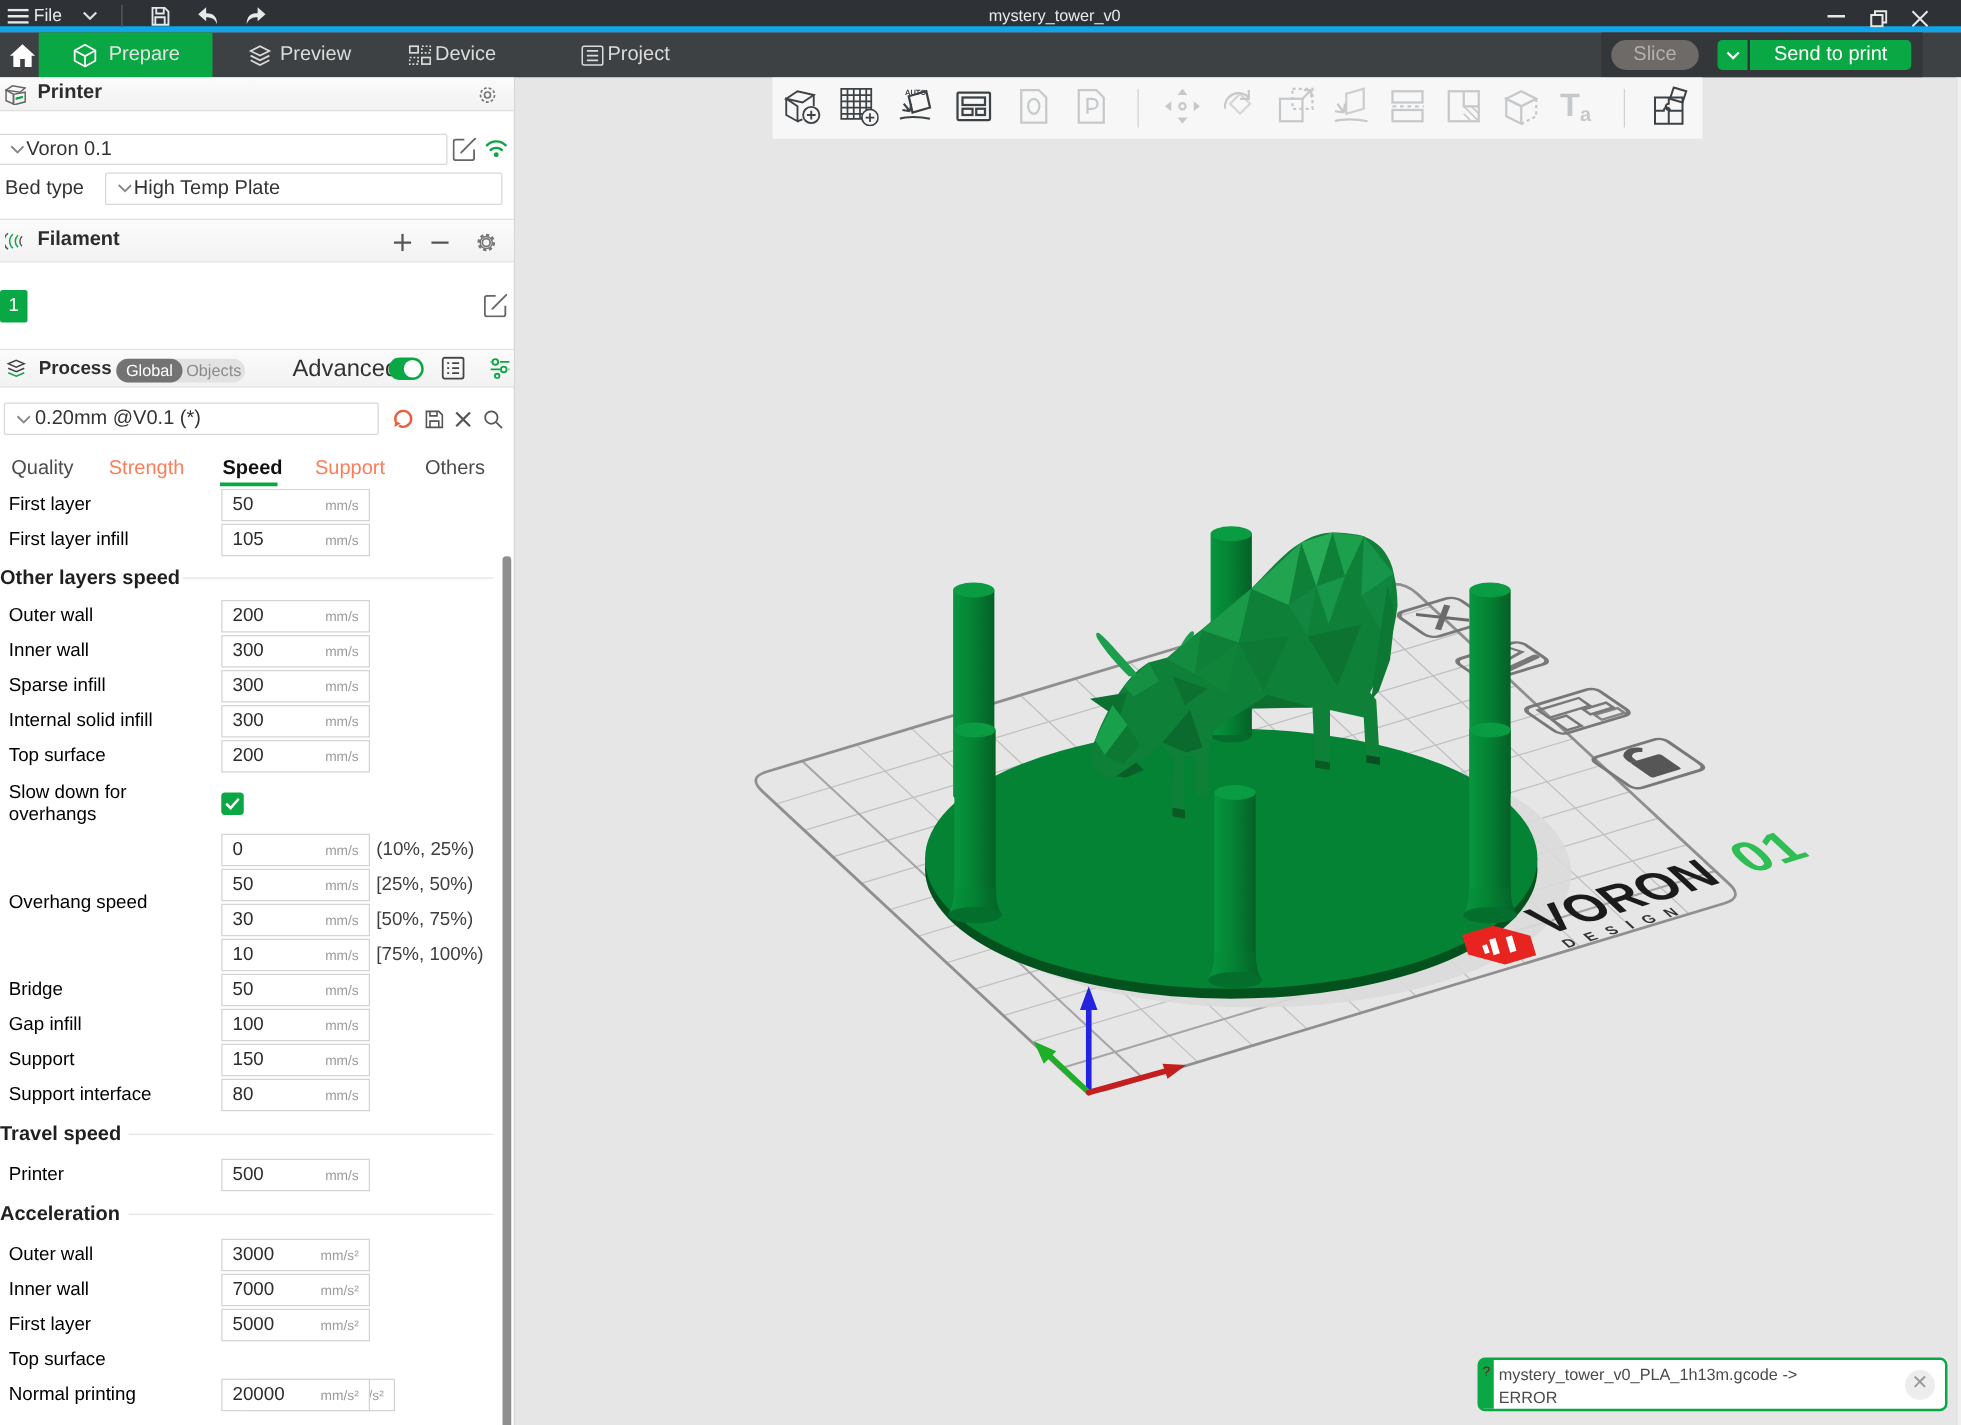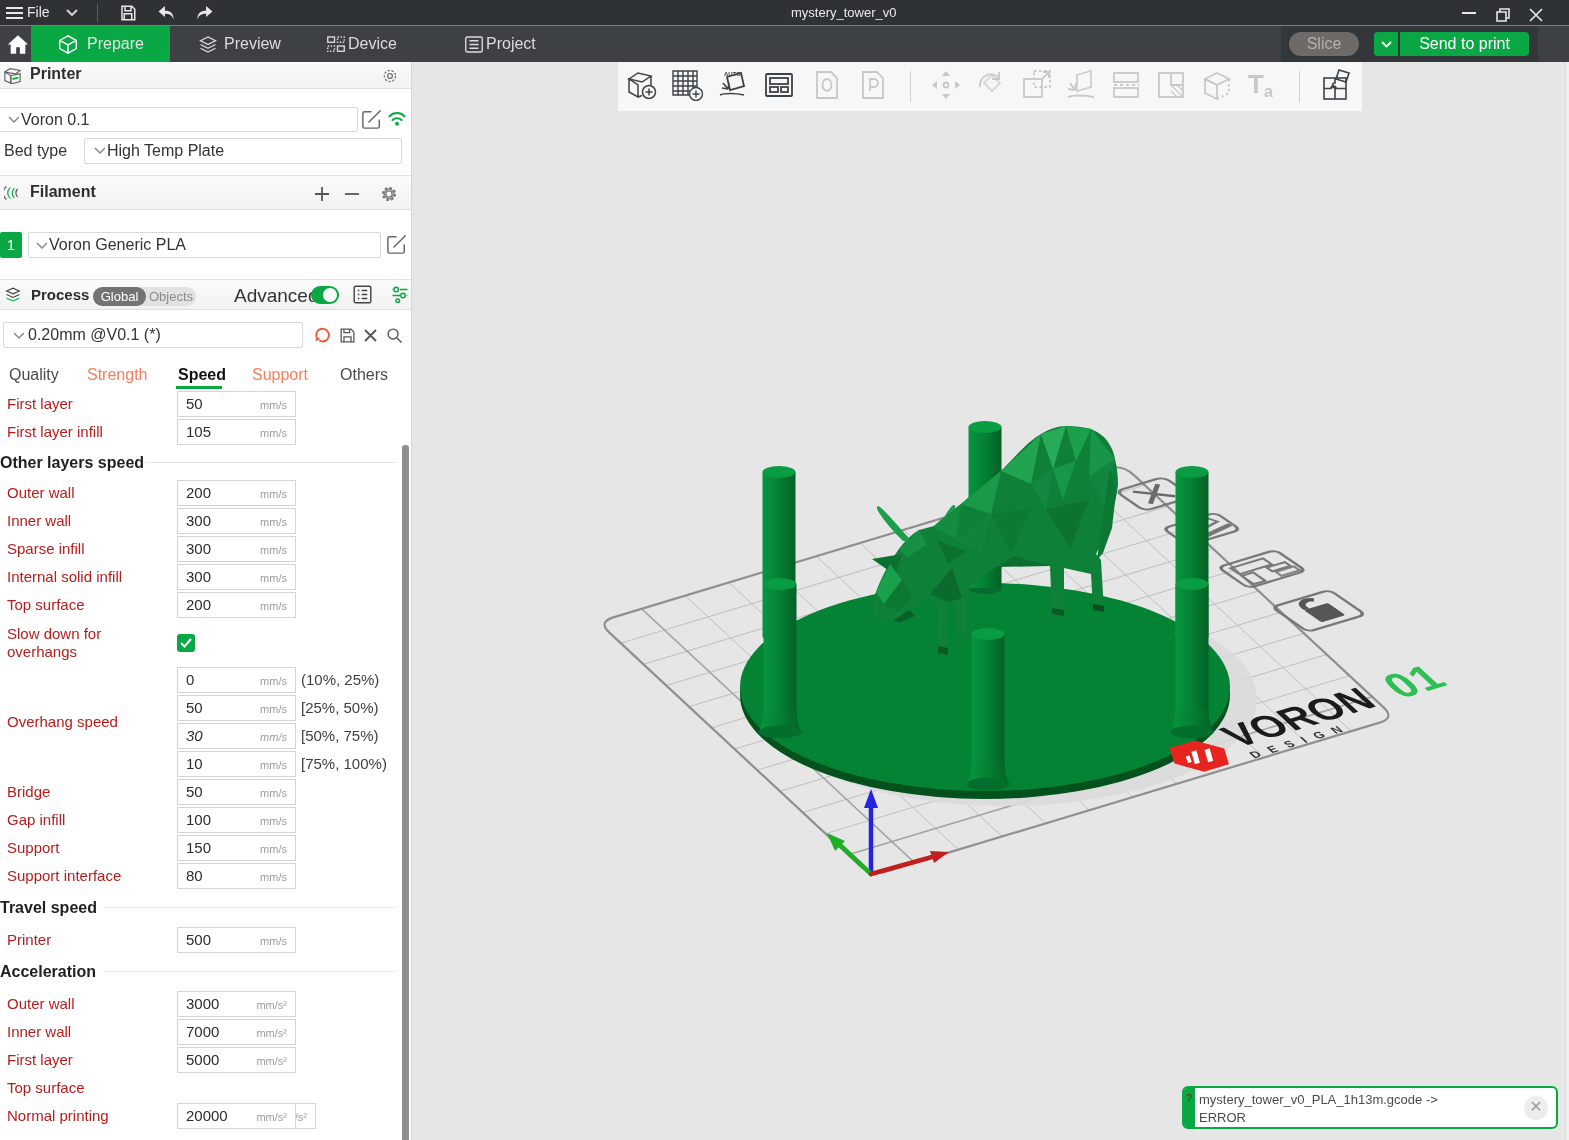--- a/index.html
+++ b/index.html
@@ -1,36 +1,36 @@
 <!DOCTYPE html>
 <html><head>
 <meta charset="utf-8">
 <style>
 * { margin:0; padding:0; box-sizing:border-box; }
 html,body { width:1569px; height:1140px; overflow:hidden; background:#e6e6e6;
   font-family:"Liberation Sans", sans-serif; }
 .abs { position:absolute; }
 
-#titlebar { position:absolute; left:0; top:0; width:1569px; height:26px; background:#2e3236; border-bottom:1px solid #0ea5e9;}
+#titlebar { position:absolute; left:0; top:0; width:1569px; height:26px; background:#2e3236; border-bottom:5px solid #0ea5e9;}
 #titlebar .t { position:absolute; color:#eaeaea; font-size:14px; }
 
 #tabbar { position:absolute; left:0; top:26px; width:1569px; height:36px; background:#3d4144; }
 .tabtxt { position:absolute; top:0; height:36px; line-height:36px; color:#e4e4e4; font-size:16px; }
 #prepTab { position:absolute; left:31px; top:0; width:139px; height:36px; background:#0aa845; }
 
 #panel { position:absolute; left:0; top:62px; width:412px; height:1078px; background:#fff; border-right:1px solid #d6d6d6; }
 .sechdr { position:absolute; left:0; width:411px; background:linear-gradient(#fbfbfb,#f2f2f2); border-top:1px solid #e2e2e2; border-bottom:1px solid #e0e0e0; }
 .sechdr .name { position:absolute; left:30px; font-size:16px; font-weight:700; color:#2d2d2d; }
 .combo { position:absolute; background:#fff; border:1px solid #d8d8d8; border-radius:2px; }
 .combo .cv { position:absolute; left:22px; top:50%; transform:translateY(-50%); font-size:16px; color:#333; white-space:nowrap;}
 .chev { position:absolute; width:11px; height:11px; }
 .lbl { font-size:16px; color:#333; position:absolute; }
 
 #setlist { position:absolute; left:0; top:329px; width:398px; height:749px; overflow:hidden; }
-.srow-lbl { position:absolute; left:7px; font-size:15px; color:#b91c1c; }
+.srow-lbl { position:absolute; left:7px; font-size:15px; color:#000000; }
 .sbox { position:absolute; left:177px; width:119px; height:26px; border:1px solid #d4d4d4; background:#fff;padding-left:30px; }
 .sbox .v { position:absolute; left:8px; top:3px; font-size:15px; color:#2d2d2d; }
 .sbox .u { position:absolute; right:8px; top:7px; font-size:11px; color:#9b9b9b; }
 .grp { position:absolute; left:0; font-size:16px; font-weight:700; color:#1f1f1f; }
 .grpline { position:absolute; height:1px; background:#e4e4e4; }
 .ann { position:absolute; left:301px; font-size:15px; color:#3f3f3f; }
 
 #viewport { position:absolute; left:412px; top:62px; width:1157px; height:1078px; background:#e6e6e6; }
 #vtoolbar { position:absolute; left:206px; top:0; width:744px; height:49px; background:#f7f7f7; }
 #notif { position:absolute; left:770px; top:1024px; width:376px; height:43px; background:#fff; border:2px solid #0aa845; border-radius:6px; }
@@ -161,26 +161,20 @@
     <svg class="abs" style="left:345px;top:11px" width="14" height="14">
         <path d="M0 7h14" stroke="#555" stroke-width="1.8"></path>
       </svg>
     <svg class="abs" style="left:380px;top:9px" width="18" height="18" viewBox="0 0 24 24" fill="none" stroke="#777" stroke-width="1.8">
         <circle cx="12" cy="12" r="4.2"></circle>
         <circle cx="12" cy="12" r="8" stroke-width="2.9" stroke-dasharray="3.4 2.8"></circle>
         <circle cx="12" cy="12" r="6.5" stroke-width="1.6"></circle>
       </svg>
   </div>
   <div class="abs" style="left:0;top:170px;width:22px;height:26px;background:#0aa845;border-radius:2px;color:#fff;font-size:15px;text-align:center;line-height:26px;">1</div>
-  <div class="combo" style="left:28px;top:170px;width:353px;height:26px;">
-    <svg class="chev" style="left:7px;top:9px" width="12" height="9">
-        <path d="M1 1l5 5 5-5" stroke="#888" stroke-width="1.5" fill="none"></path>
-      </svg>
-    <div class="cv" style="left:20px;">Voron Generic PLA</div>
-  </div>
   <svg class="abs" style="left:387px;top:173px" width="19" height="19" viewBox="0 0 22 22" fill="none" stroke="#666" stroke-width="1.7">
       <path d="M20 11v8a2 2 0 0 1-2 2H3a2 2 0 0 1-2-2V4a2 2 0 0 1 2-2h8"></path>
       <path d="M8 14L19.5 2.5M19.5 2.5l1.5-1.5" stroke-linecap="round"></path>
     </svg>
 
   <div class="sechdr" style="top:217px;height:31px;">
     <svg class="abs" style="left:5px;top:7px" width="16" height="16" viewBox="0 0 20 20" fill="none">
         <path d="M2 5l8-3.5L18 5l-8 3.5z" stroke="#444" stroke-width="1.4"></path>
         <path d="M2 9.5l8 3.5 8-3.5" stroke="#444" stroke-width="1.4"></path>
         <path d="M2 14l8 3.5 8-3.5" stroke="#0aa845" stroke-width="1.4"></path>
@@ -285,21 +279,21 @@
         <div class="v">0</div>
         <div class="u">mm/s</div>
       </div>
     <div class="ann" style="top:280px;">(10%, 25%)</div>
     <div class="sbox" style="top:304px;">
         <div class="v">50</div>
         <div class="u">mm/s</div>
       </div>
     <div class="ann" style="top:308px;">[25%, 50%)</div>
     <div class="srow-lbl" style="top:322px;">Overhang speed</div>
-    <div class="sbox" style="top:332px;font-style:italic;">
+    <div class="sbox" style="top:332px;">
         <div class="v">30</div>
         <div class="u">mm/s</div>
       </div>
     <div class="ann" style="top:336px;">[50%, 75%)</div>
     <div class="sbox" style="top:360px;">
         <div class="v">10</div>
         <div class="u">mm/s</div>
       </div>
     <div class="ann" style="top:364px;">[75%, 100%)</div>
     <div class="srow-lbl" style="top:392px;">Bridge</div>

